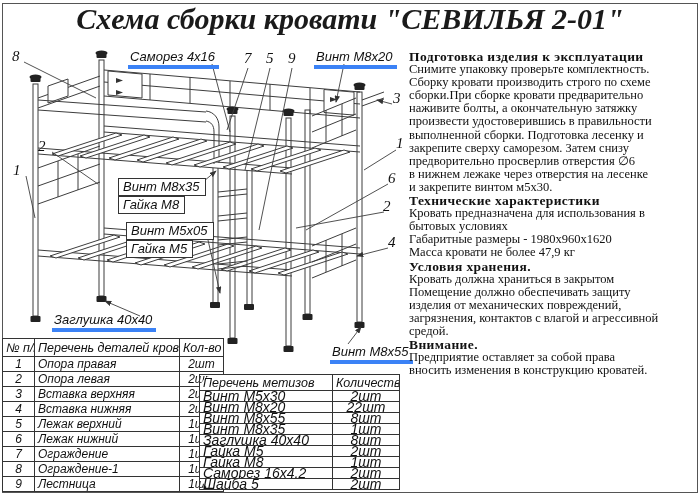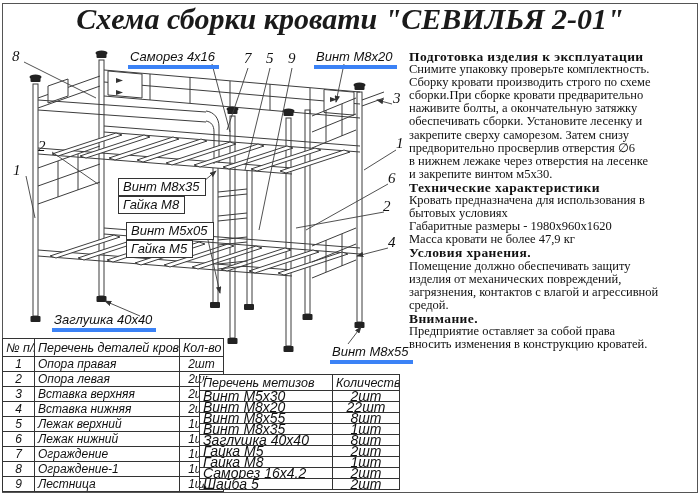--- a/index.html
+++ b/index.html
@@ -227,31 +227,33 @@
     <div class="co" style="left:38px;top:98px;">2</div>
     <div class="co" style="left:13px;top:122px;">1</div>
   </div>
 
   <div class="textcol" id="text-column">
       <div class="sec-h">Подготовка изделия к эксплуатации</div>
       <div class="sec-line">Снимите упаковку проверьте комплектность.</div>
       <div class="sec-line">Сборку кровати производить строго по схеме</div>
       <div class="sec-line">сборки.При сборке кровати  предварительно</div>
       <div class="sec-line">наживите  болты, а окончательную затяжку</div>
-      <div class="sec-line">обеспечивать сборки. Установите лесенку и</div>
+      <div class="sec-line">произвести удостоверившись в правильности</div>
+      <div class="sec-line">выполненной сборки. Подготовка лесенку и</div>
       <div class="sec-line">закрепите сверху саморезом. Затем снизу</div>
       <div class="sec-line">предворительно просверлив отверстия ∅6</div>
       <div class="sec-line">в нижнем лежаке через отверстия на лесенке</div>
       <div class="sec-line">и закрепите винтом м5х30.</div>
       <div class="sec-h">Технические характеристики</div>
       <div class="sec-line">Кровать предназначена для использования в</div>
       <div class="sec-line">бытовых условиях</div>
       <div class="sec-line">Габаритные размеры - 1980х960х1620</div>
       <div class="sec-line">Масса кровати не более 47,9 кг</div>
       <div class="sec-h">Условия хранения.</div>
+      <div class="sec-line">Кровать должна храниться в закрытом</div>
       <div class="sec-line">Помещение должно обеспечивать защиту</div>
       <div class="sec-line">изделия от механических повреждений,</div>
       <div class="sec-line">загрязнения, контактов с влагой и агрессивной</div>
       <div class="sec-line">средой.</div>
       <div class="sec-h">Внимание.</div>
       <div class="sec-line">Предприятие оставляет за собой права</div>
       <div class="sec-line">вносить изменения в конструкцию кроватей.</div>
     </div>
 
   <table class="ptable">

